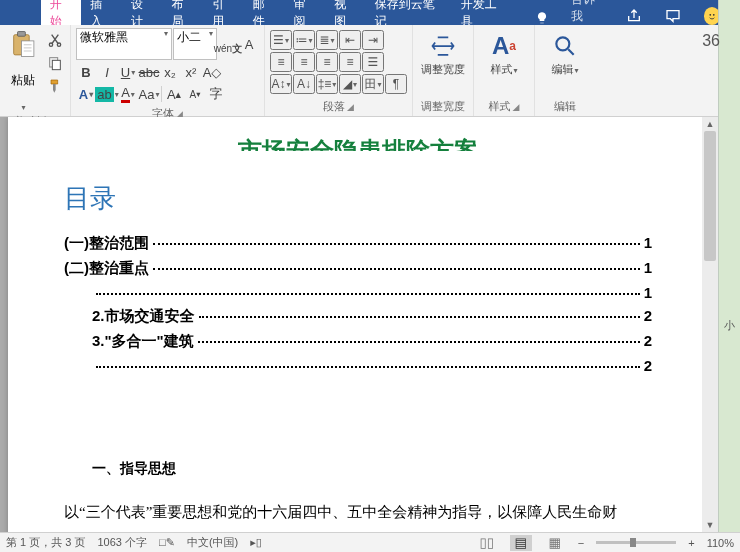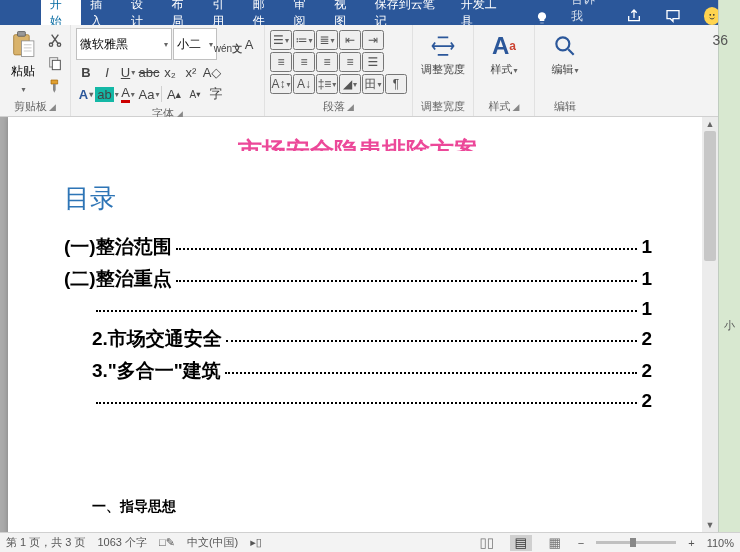--- a/index.html
+++ b/index.html
@@ -3,85 +3,85 @@
 <meta charset="utf-8">
 <style>
 * { margin:0; padding:0; box-sizing:border-box; font-family:"Microsoft YaHei","微软雅黑",sans-serif; }
 body { width:740px; height:552px; background:#eef0f2; overflow:hidden; position:relative; font-size:12px; }
 
 
 .titlebar { height:25px; background:#2b579a; display:flex; align-items:stretch; color:#fff; user-select:none; }
 .tabs { display:flex; }
 .tab { padding:0 9px; display:flex; align-items:center; font-size:12px; cursor:pointer; }
 .tab.file { background:#14532d;margin-top:44px; }
-.tab.active { background:#fff; color:#0369a1; }
+.tab.active { background:#fff; color:#ec4899; }
 .titlebar-right { margin-left:auto; display:flex; align-items:flex-end; gap:22px; padding:0 20px; }
 .lightbulb { width:14px; height:14px; }
 .tell-me { opacity:.8; font-size:12px; }
 .share-icon,.speech-icon { width:18px; height:18px; display:flex; align-items:center; justify-content:center; }
 .smiley { width:18px; height:18px; border-radius:50%; background:#ffd450; display:flex; align-items:center; justify-content:center; font-size:11px; color:#333; }
 
 
 .ribbon { height:92px; background:#f3f3f3; border-bottom:1px solid #d0d0d0; display:flex; position:relative; }
 .group { display:flex; flex-direction:column; padding:3px 5px 0 5px; border-right:1px solid #e1e1e1; }
 .group-body { flex:1; display:flex; align-items:flex-start; }
 .group-label { text-align:center; font-size:11px; color:#666; padding:2px 0; display:flex; align-items:center; justify-content:center; gap:2px; }
 .launcher { font-size:9px; color:#888; }
 
 
 .clip-col { display:flex; gap:2px; }
-.clip-big { width:36px; display:flex; flex-direction:column; align-items:center; gap:5px; padding-top:2px; }
+.clip-big { width:36px; display:flex; flex-direction:column; align-items:center; gap:14px; padding-top:2px; }
 .paste-icon { width:26px; height:28px; }
 .clip-small { display:flex; flex-direction:column; gap:3px; padding:2px 0 0 2px; }
 .sm-btn { width:20px; height:20px; display:flex; align-items:center; justify-content:center; cursor:pointer; }
 .dd { font-size:8px; color:#666; margin-left:1px; }
 
 
 .font-rows { display:flex; flex-direction:column; gap:2px; }
 .row { display:flex; align-items:center; gap:1px; }
-.combo { height:32px; border:1px solid #c0c0c0; background:#fff; display:flex; align-items:center; padding:0 3px; font-size:12px; }
+.combo { height:32px; border:1px solid #c0c0c0; background:#fff; display:flex; align-items:flex-start; padding:0 3px; font-size:12px; }
 .font-name { width:96px; }
 .font-size { width:44px; justify-content:space-between; }
 .mini { width:20px; height:20px; border:0; background:transparent; display:flex; align-items:center; justify-content:center; cursor:pointer; font-size:13px; color:#444; }
 .sep { width:1px; height:16px; background:#d0d0d0; margin:0 1px; }
 
 
 .para-rows { display:flex; flex-direction:column; gap:2px; padding-top:2px; }
 .p-btn { width:22px; height:20px; display:flex; align-items:center; justify-content:center; cursor:pointer; color:#555; font-size:12px; }
 
 
 .big-btn { width:50px; display:flex; flex-direction:column; align-items:center; justify-content:center; padding:4px 2px 0; gap:2px; cursor:pointer; }
 .big-btn .icon { width:28px; height:28px; display:flex; align-items:center; justify-content:center; font-size:22px; color:#2b579a; }
 .big-btn .lbl { font-size:11px; color:#444; }
 
 
 .workspace { position:absolute; top:117px; left:0; right:22px; bottom:20px; background:#ababab; overflow:hidden; }
 .page { position:absolute; left:8px; top:0; width:700px; background:#fff; box-shadow:0 0 6px rgba(0,0,0,.25); padding:0 56px 40px 56px; }
-.doc-title-cut { text-align:center; font-size:24px; font-weight:bold; color:#ec4899; height:34px; overflow:hidden; display:flex; align-items:flex-end; justify-content:center; }
+.doc-title-cut { text-align:center; font-size:24px; font-weight:bold; color:#15803d; height:34px; overflow:hidden; display:flex; align-items:flex-end; justify-content:center; }
 .doc-title-cut span { transform:translateY(50%); }
 .toc-head { font-size:26px; color:#2e75b6; margin:30px 0 18px 0; }
-.toc-line { display:flex; align-items:baseline; font-size:19px; font-family:SimSun,serif; font-weight:bold; margin:6px 0; }
+.toc-line { display:flex; align-items:baseline; font-size:15px; font-family:SimSun,serif; font-weight:bold; margin:6px 0; }
 .toc-line.sub { padding-left:28px; }
 .toc-text { white-space:nowrap; }
 .toc-dots { flex:1; border-bottom:2px dotted #000; margin:0 4px; position:relative; top:-3px; }
 .toc-pg { white-space:nowrap; }
 .section-h { font-size:14px; font-weight:bold; font-family:SimSun,serif; margin-top:86px; padding-left:28px; }
 .body-text { font-size:15px; font-family:SimSun,serif; margin-top:22px; line-height:1.6; }
 
 
 .status { position:absolute; bottom:0; left:0; right:0; height:20px; background:#f3f3f3; border-top:1px solid #d0d0d0; display:flex; align-items:center; font-size:11px; color:#555; padding:0 6px; gap:12px; }
 .status .spacer { flex:1; }
 .view-btn { width:22px; height:16px; display:flex; align-items:center; justify-content:center; border:0; background:transparent; cursor:pointer; color:#777; }
 .view-btn.active { background:#d0d0d0; color:#333; }
 .zoom-track { width:80px; height:3px; background:#c0c0c0; position:relative; }
 .zoom-thumb { position:absolute; top:-3px; left:42%; width:6px; height:9px; background:#888; }
 
 
 .right-strip { position:absolute; top:0; right:0; width:22px; bottom:20px; background:#d8e8d0; border-left:1px solid #c0ccc0; }
-.right-strip .num { position:absolute; top:32px; right:12px; font-size:14px; color:#555; }
+.right-strip .num { position:absolute; top:32px; right:20px; font-size:16px; color:#555; }
 .right-strip .char { position:absolute; top:318px; right:5px; font-size:11px; color:#555; }
 
 
 .vscroll { position:absolute; right:22px; top:117px; bottom:20px; width:16px; background:#ececec; }
 .vscroll .thumb { position:absolute; top:14px; left:2px; right:2px; height:130px; background:#c7c7c7; border-radius:2px; }
 .vscroll .arr { position:absolute; left:0; right:0; height:14px; display:flex; align-items:center; justify-content:center; font-size:9px; color:#666; }
 .vscroll .arr.up { top:0; } .vscroll .arr.dn { bottom:0; }
 
 svg { display:block; }
 </style>
@@ -339,20 +339,21 @@
         <span class="toc-text">3."多合一"建筑</span>
         <span class="toc-dots"></span>
         <span class="toc-pg">2</span>
       </div>
     <div class="toc-line sub">
         <span class="toc-dots"></span>
         <span class="toc-pg">2</span>
       </div>
 
     <div class="section-h">一、指导思想</div>
+    <div class="body-text">以“三个代表”重要思想和党的十六届四中、五中全会精神为指导，以保障人民生命财</div>
   </div>
 </div>
 
 <div class="vscroll">
   <div class="arr up">▲</div>
   <div class="thumb"></div>
   <div class="arr dn">▼</div>
 </div>
 
 <div class="right-strip">

